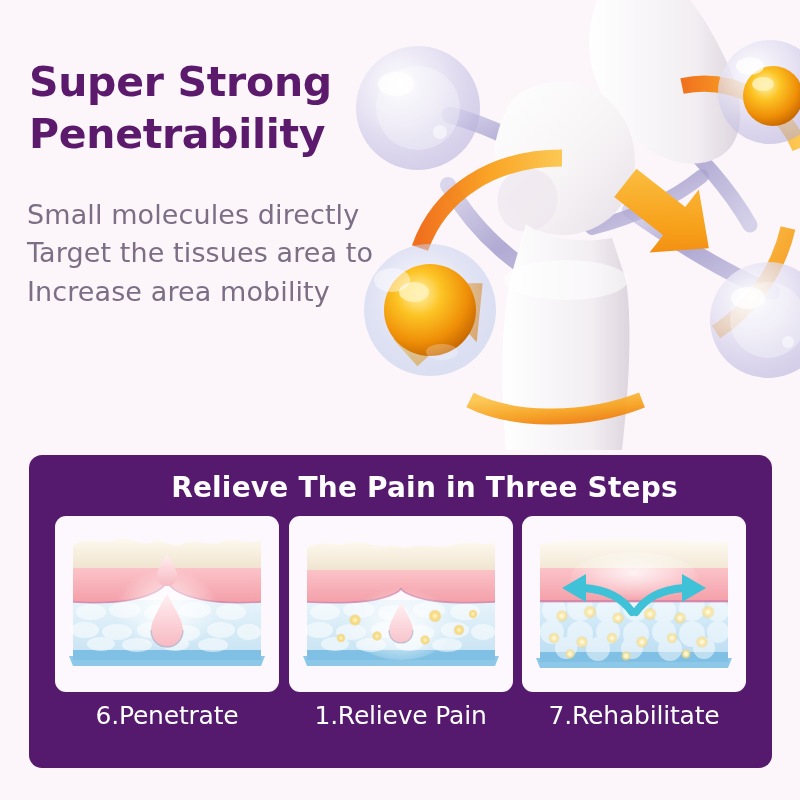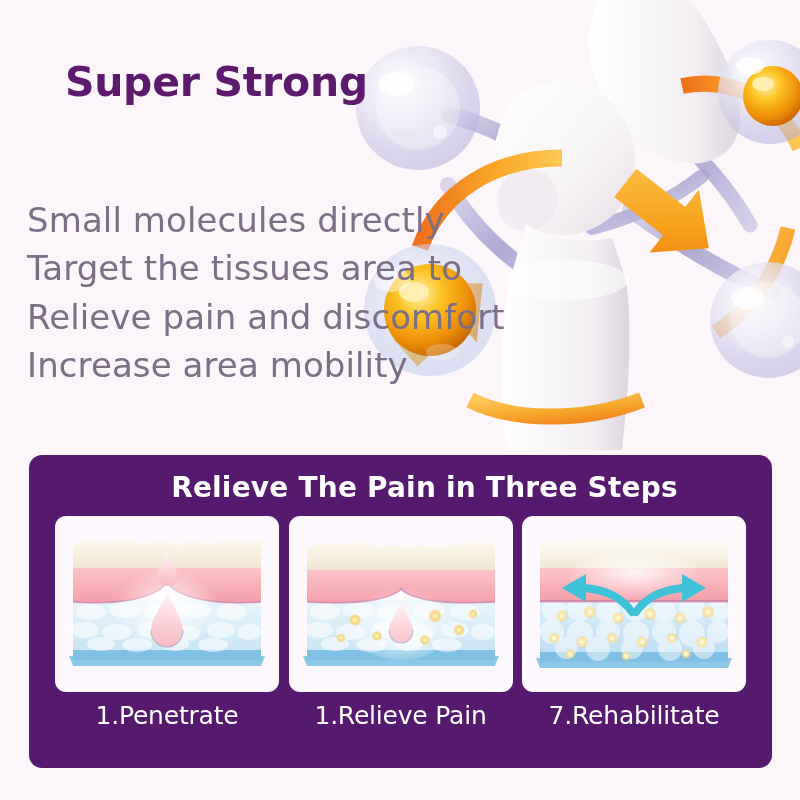--- a/index.html
+++ b/index.html
@@ -15,28 +15,28 @@
   .hero-art{
     position:absolute; left:330px; top:-20px; width:490px; height:480px;
     pointer-events:none;
   }
   .hero-art svg{ width:100%; height:100%; display:block; }
 
   
   .headline{
     position:absolute; left:29px; top:56px; width:360px;
     font-size:41px; line-height:1.28; font-weight:bold;
-    color:#5b1a6b; letter-spacing:-0.3px;margin-left:36px;
+    color:#5b1a6b; letter-spacing:-0.3px;
   }
   .headline .l2{ display:block; }
 
   
   .body-list{ position:absolute; left:27px; top:196px; width:400px; }
   .body-line{
-    font-size:34px; line-height:1.42; color:#7b6e85;
+    font-size:27px; line-height:1.42; color:#7b6e85;
     letter-spacing:0.1px; white-space:nowrap;
   }
 
   
   .panel{
     position:absolute; left:29px; top:455px; width:743px; height:313px;
     background:#551a6e; border-radius:13px;
   }
   .panel-title{
     text-align:center; color:#fdfcff; font-weight:bold;
@@ -162,26 +162,26 @@
       <circle cx="438" cy="340" r="58" fill="url(#sphereG)"></circle>
       <circle cx="438" cy="340" r="38" fill="#ffffff" opacity="0.32"></circle>
       <ellipse cx="418" cy="318" rx="17" ry="11" fill="#ffffff" opacity="0.7"></ellipse>
       <circle cx="458" cy="362" r="6" fill="#ffffff" opacity="0.5"></circle>
     </g>
   </svg>
 </div>
 
 <h1 class="headline">
   <span>Super Strong</span>
+  <span class="l2">Penetrability</span>
 </h1>
 
 <div class="body-list">
   <div class="body-line">Small molecules directly</div>
   <div class="body-line">Target the tissues area to</div>
-  <div class="body-line">Relieve pain and discomfort</div>
   <div class="body-line">Increase area mobility</div>
 </div>
 
 <section class="panel">
 
   <div class="panel-title">Relieve The Pain in Three Steps</div>
 
   <div class="cards">
 
     <div class="card">
@@ -410,18 +410,18 @@
           <circle cx="48" cy="138" r="5" fill="url(#c3spark)"></circle>
           <circle cx="104" cy="140" r="5" fill="url(#c3spark)"></circle>
           <circle cx="164" cy="138" r="5" fill="url(#c3spark)"></circle>
         </g>
       </svg>
     </div>
 
   </div>
 
   <div class="captions">
-    <div class="caption">1.Penetrate</div>
+    <div class="caption">6.Penetrate</div>
     <div class="caption">1.Relieve Pain</div>
     <div class="caption">7.Rehabilitate</div>
   </div>
 
 </section>
 
 </body></html>

